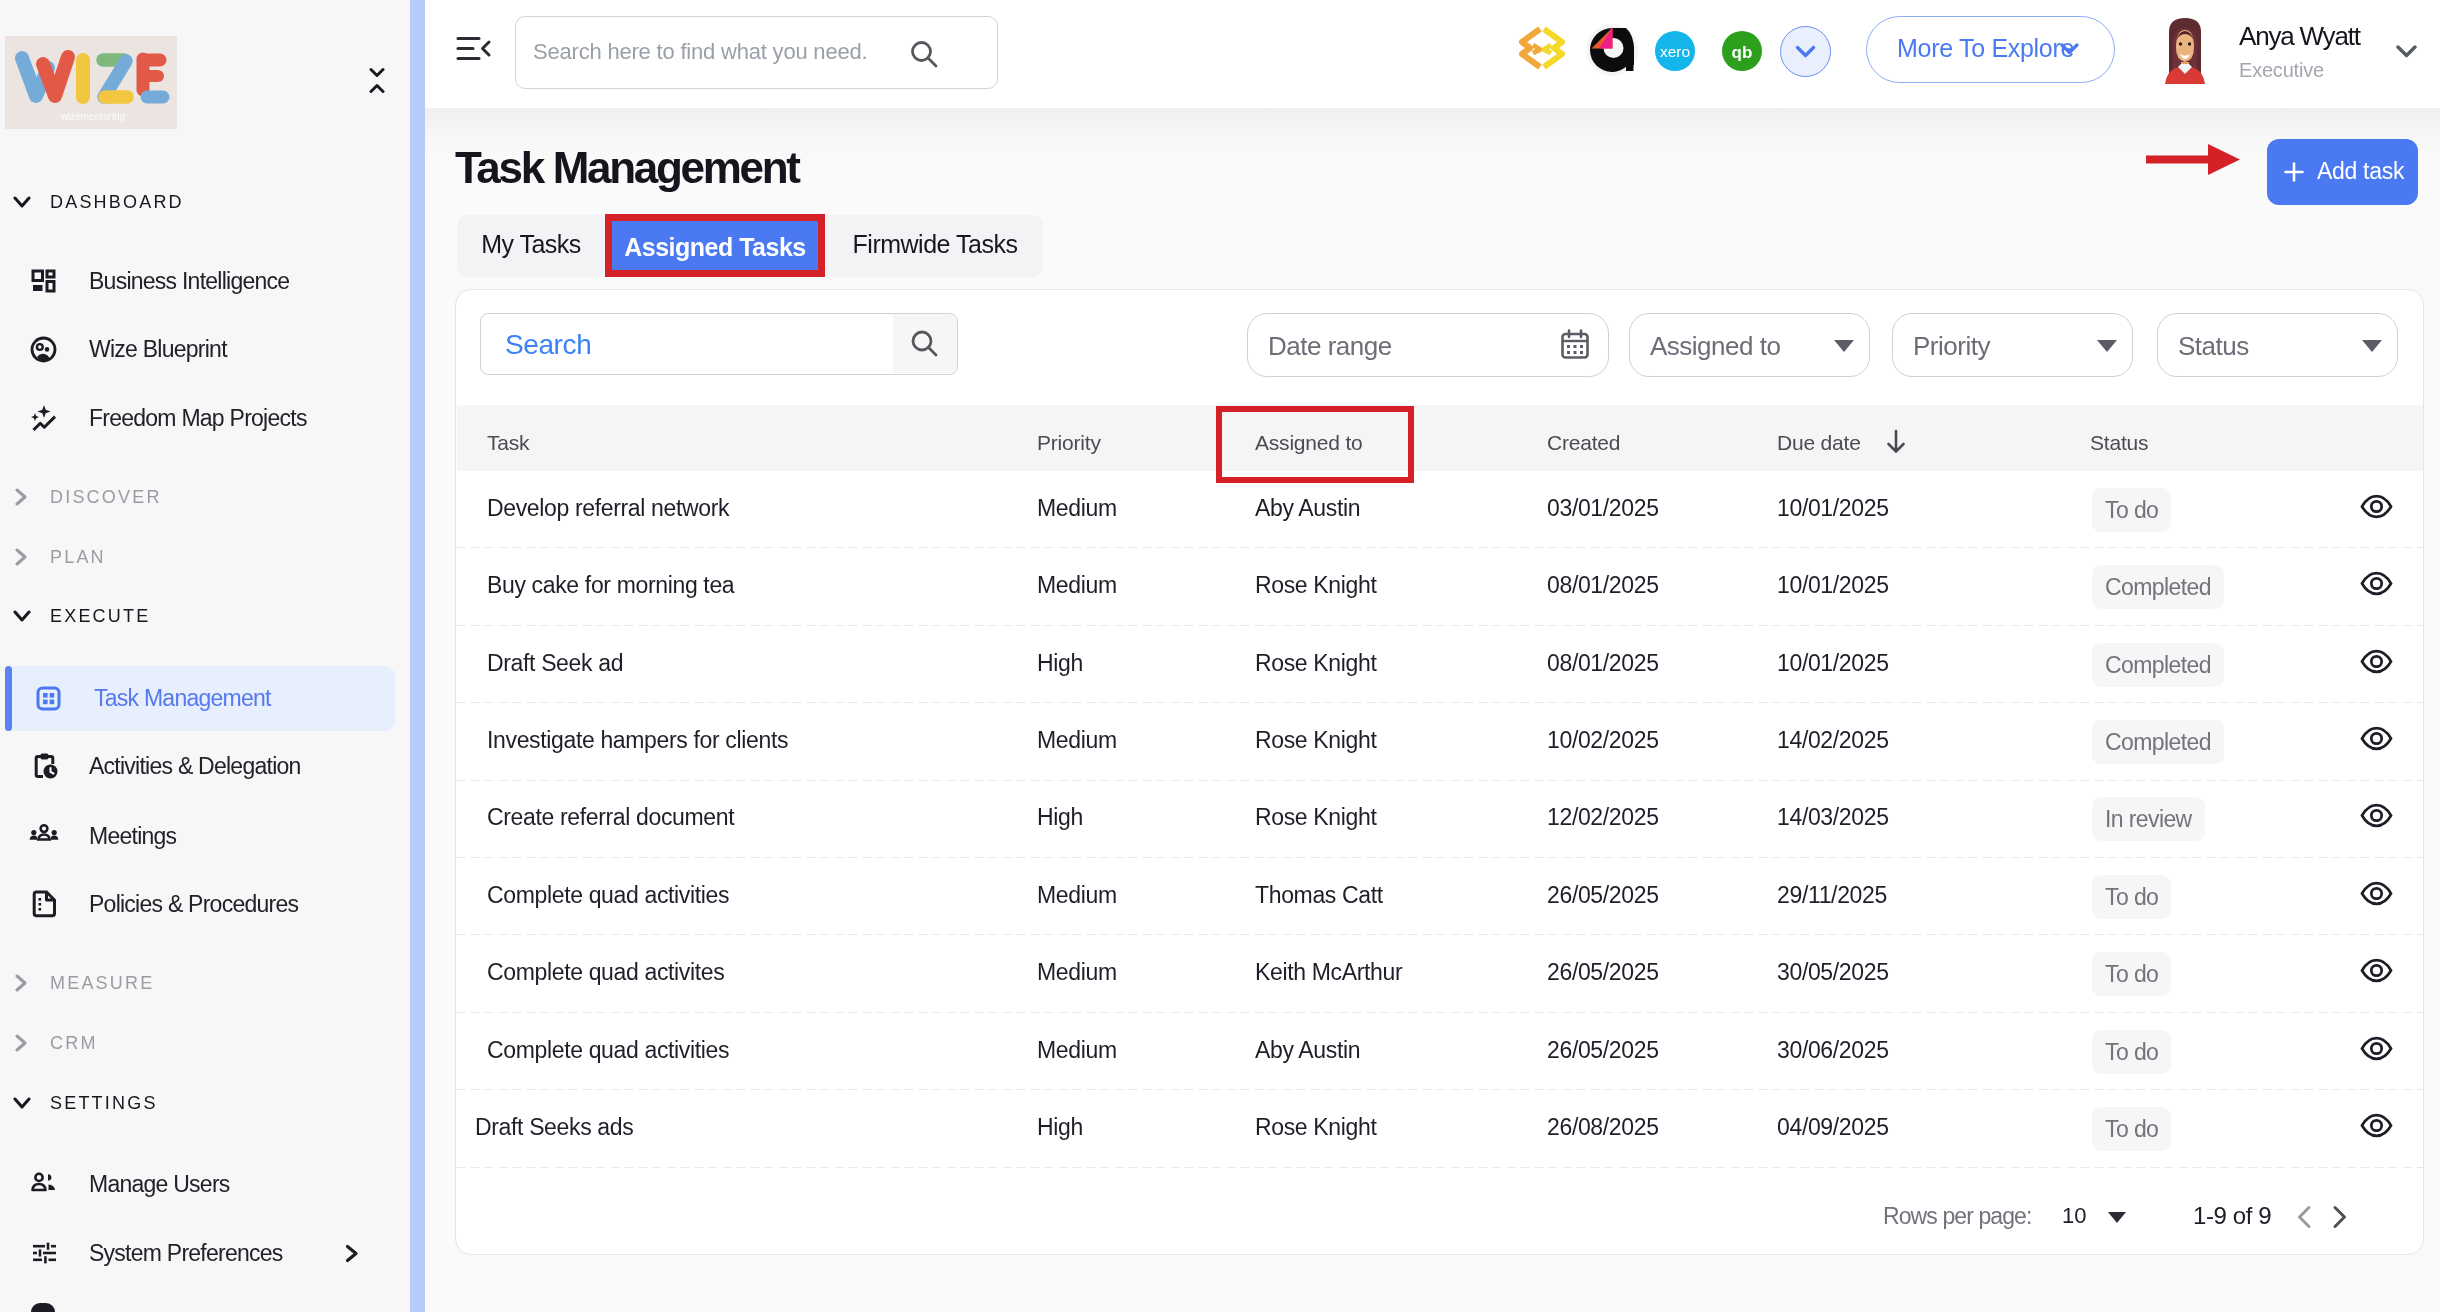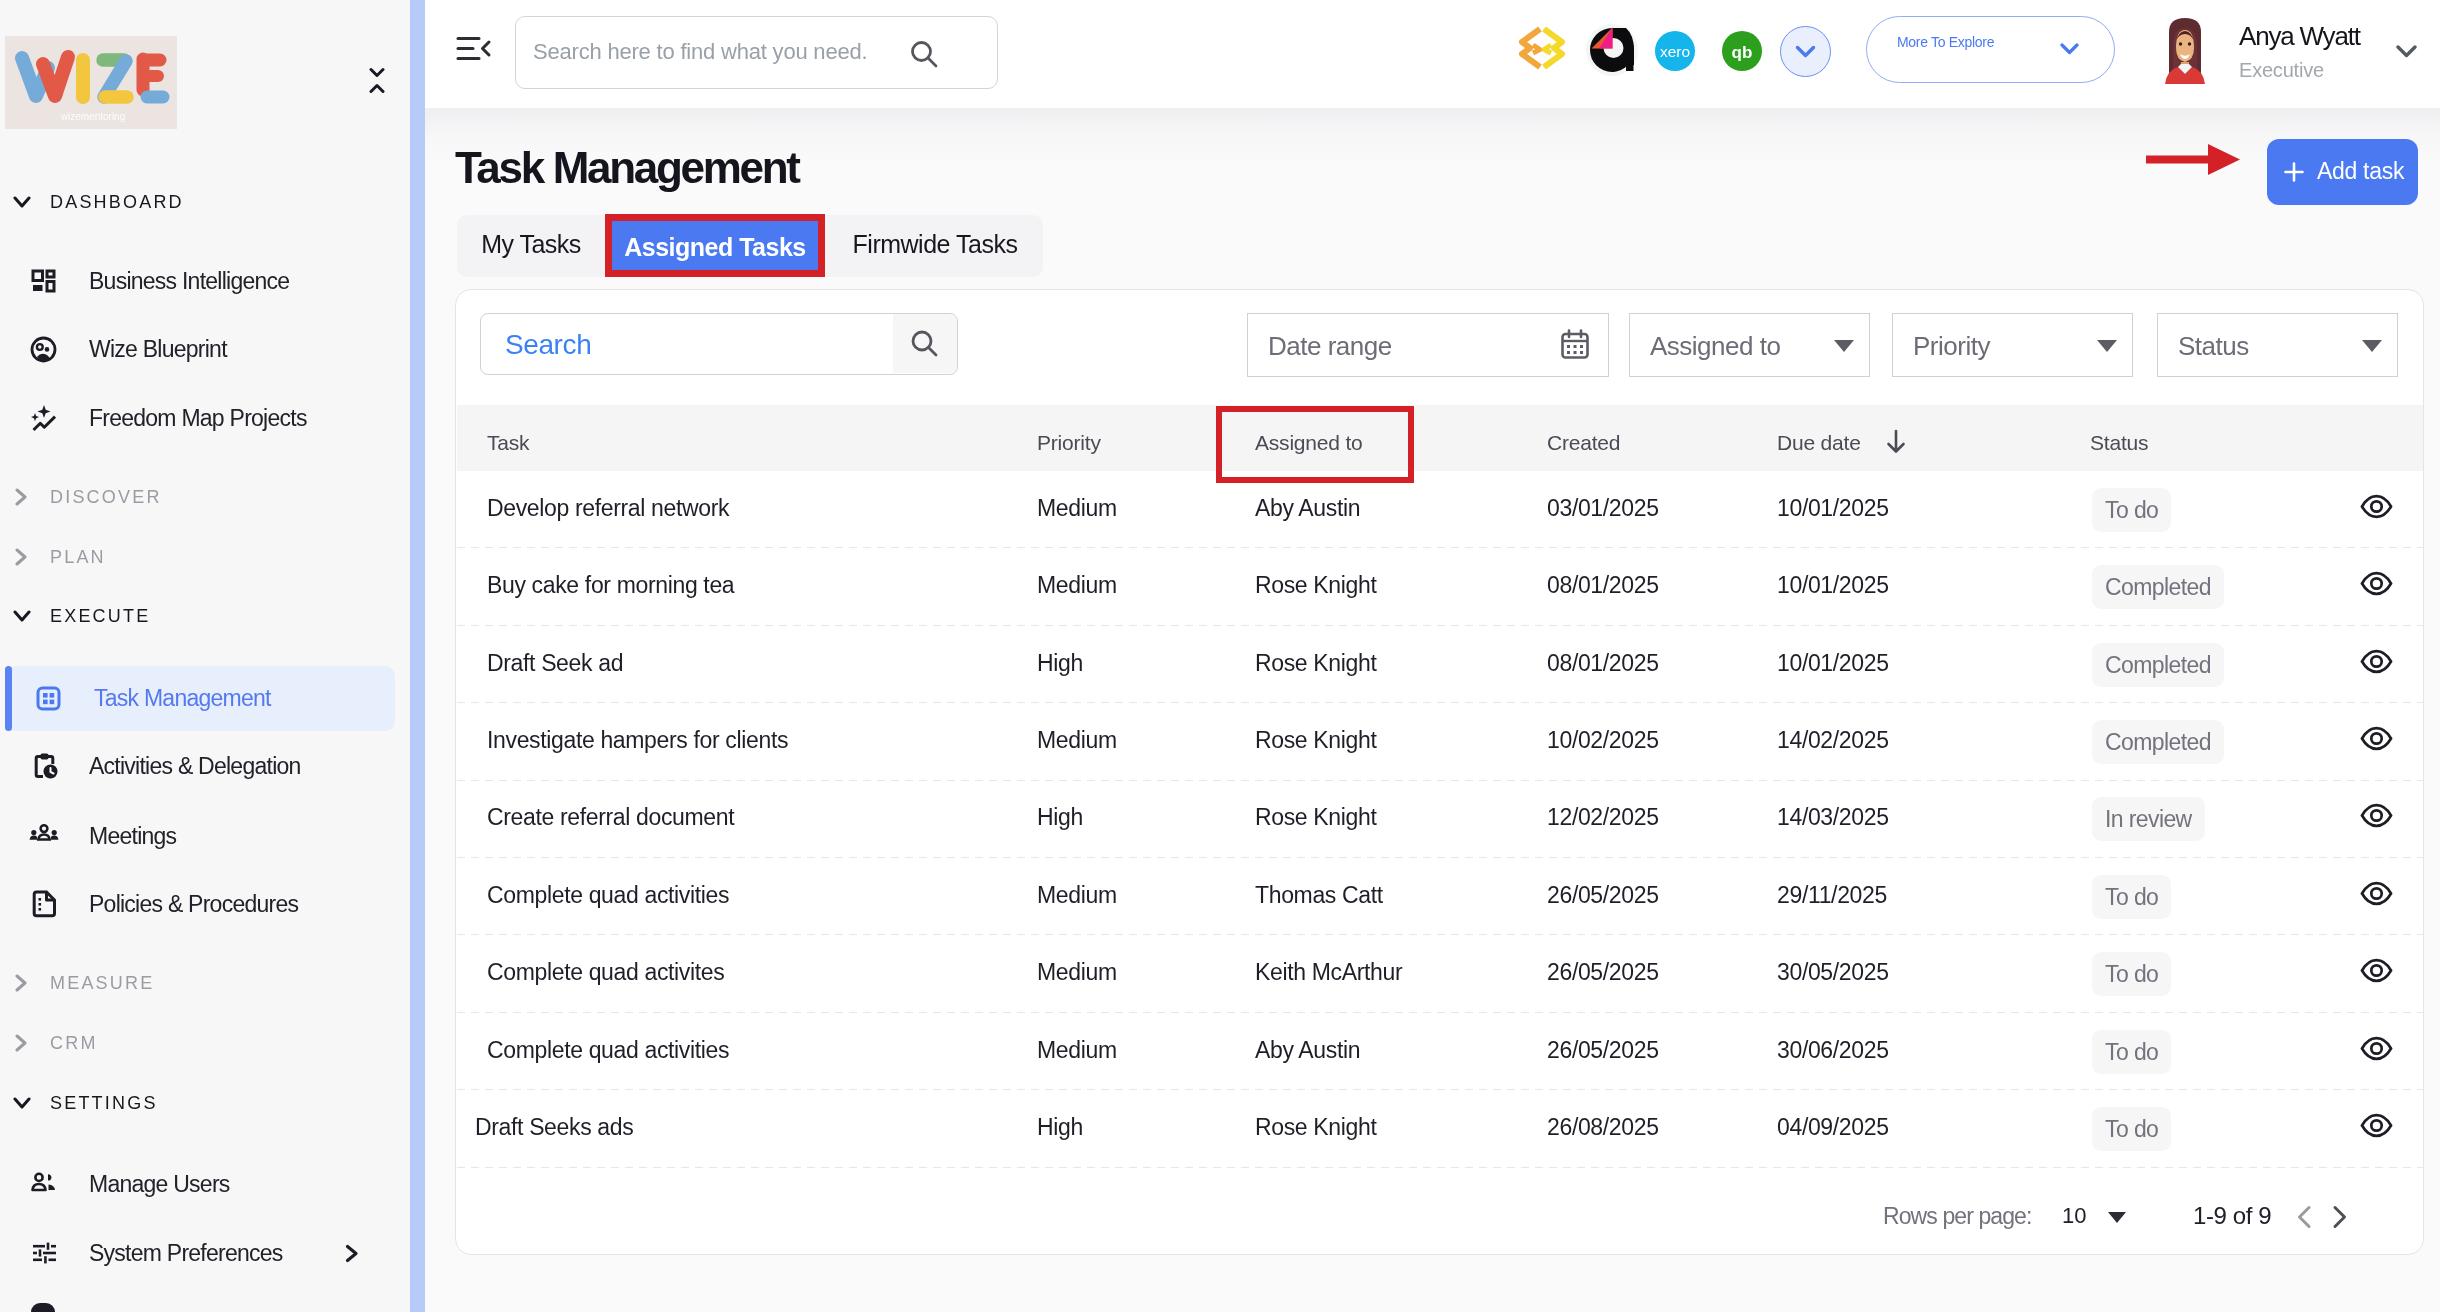--- a/index.html
+++ b/index.html
@@ -5,21 +5,21 @@
 *{margin:0;padding:0;box-sizing:border-box}
 html,body{width:2440px;height:1312px;overflow:hidden}
 body{font-family:"Liberation Sans",sans-serif;background:#fff;position:relative}
 .abs{position:absolute}
 .sec{font-size:18px;font-weight:normal;letter-spacing:2.2px;color:#17171f;height:24px;line-height:24px}
 .sec.gray{color:#9b9ba4}
 .navtxt{font-size:23px;letter-spacing:-0.75px;color:#212129;height:30px;line-height:30px}
 .hdrlbl{font-size:21px;color:#4b4b55;letter-spacing:-0.2px}
 .cell{font-size:23px;letter-spacing:-0.35px;color:#1f1f29}
 .badge{display:inline-block;height:44px;line-height:44px;padding:0 13px;border-radius:9px;background:#f6f6f7;color:#73737e;font-size:23px;letter-spacing:-0.6px}
-.filter{position:absolute;top:313px;height:64px;border:1.5px solid #d0d0d5;border-radius:0;background:#fff;font-size:26px;letter-spacing:-0.5px;color:#6d6d78}
+.filter{position:absolute;top:313px;height:64px;border:1.5px solid #d0d0d5;border-radius:20px;background:#fff;font-size:26px;letter-spacing:-0.5px;color:#6d6d78}
 .filter .lbl{position:absolute;left:20px;top:15px;height:34px;line-height:34px}
 .caret{position:absolute;width:0;height:0;border-left:10px solid transparent;border-right:10px solid transparent;border-top:12px solid #5c5c64;top:26px}
 </style>
 </head>
 <body>
 
 <div class="abs" style="left:0;top:0;width:410px;height:1312px;background:#f7f7f8"></div>
 <div class="abs" style="left:410px;top:0;width:15px;height:1312px;background:#b7cbf9"></div>
 
 <div class="abs" style="left:5px;top:36px;width:172px;height:93px;background:#ebe4e1">
@@ -210,21 +210,21 @@
 <svg class="abs" style="left:1722px;top:31px" width="40" height="40" viewBox="0 0 40 40">
  <circle cx="20" cy="20" r="20" fill="#2ca01c"></circle>
  <text x="20" y="26.5" text-anchor="middle" font-size="17" fill="#fff" font-weight="bold" font-family="Liberation Sans">qb</text>
 </svg>
 <div class="abs" style="left:1780px;top:26px;width:51px;height:51px;border-radius:50%;background:#e9effc;border:1.5px solid #6a8ff2"></div>
 <svg class="abs" style="left:1795px;top:45px" width="21" height="14" viewBox="0 0 21 14">
     <path d="M2.5 2.5 L10.5 10.5 L18.5 2.5" stroke="#4a79f2" stroke-width="3.4" fill="none" stroke-linecap="round" stroke-linejoin="round"></path>
   </svg>
 
 <div class="abs" style="left:1866px;top:16px;width:249px;height:67px;border:1.5px solid #8fadf4;border-radius:34px"></div>
-<div class="abs" style="left:1897px;top:34px;font-size:14px;letter-spacing:-0.3px;color:#4a79f2">More To Explore</div>
+<div class="abs" style="left:1897px;top:34px;font-size:25px;letter-spacing:-0.3px;color:#4a79f2">More To Explore</div>
 <svg class="abs" style="left:2060px;top:43px" width="19" height="13" viewBox="0 0 19 13">
     <path d="M2 2 L9.5 9.5 L17 2" stroke="#4a79f2" stroke-width="3.2" fill="none" stroke-linecap="round" stroke-linejoin="round"></path>
   </svg>
 
 <svg class="abs" style="left:2163px;top:16px" width="44" height="68" viewBox="0 0 44 68">
  <path d="M6 68 V16 Q6 2 22 2 Q38 2 38 16 V68 Z" fill="#5e2b31"></path>
  <path d="M10 68 V30 Q10 12 22 12 Q34 12 34 30 V68 Z" fill="#6d3138"></path>
  <path d="M13 32 Q13 14 22 14 Q31 14 31 32 Q31 44 22 46 Q13 44 13 32 Z" fill="#eab380"></path>
  <path d="M13 25 Q16 18 22 18 Q28 18 31 25 Q28 15 22 15 Q16 15 13 25 Z" fill="#4c2227"></path>
  <circle cx="17.5" cy="28" r="1.7" fill="#2b1d18"></circle>

